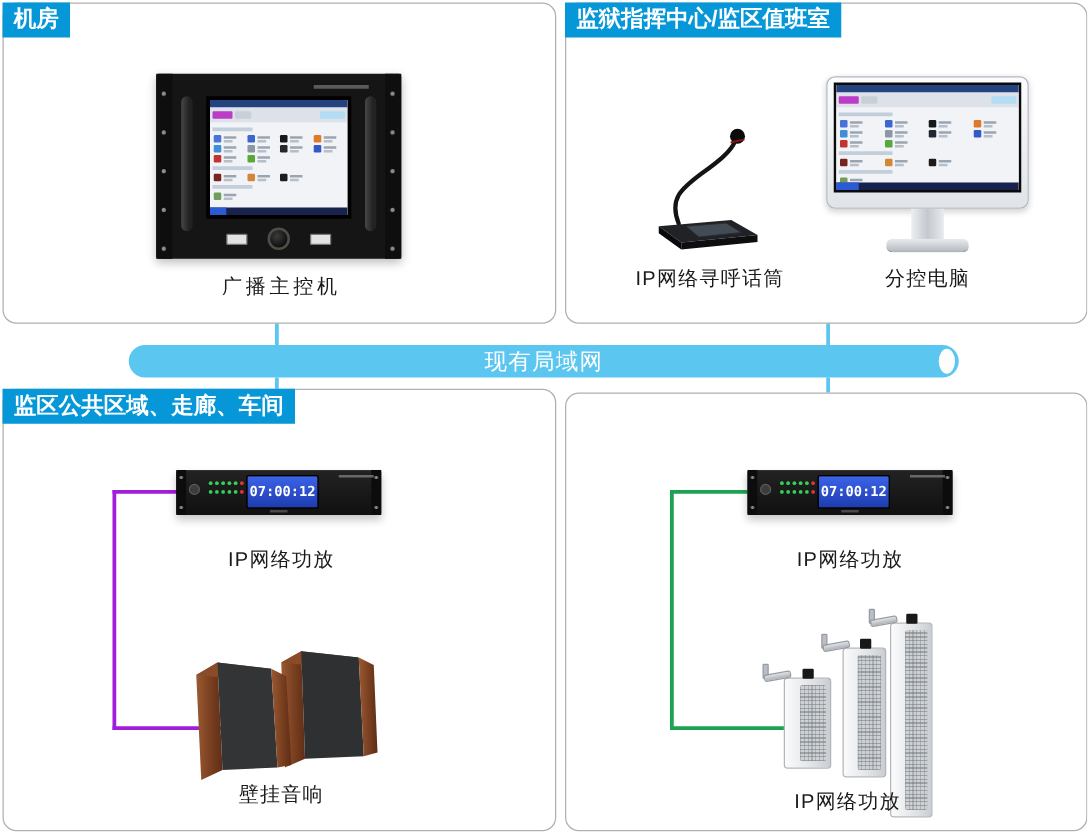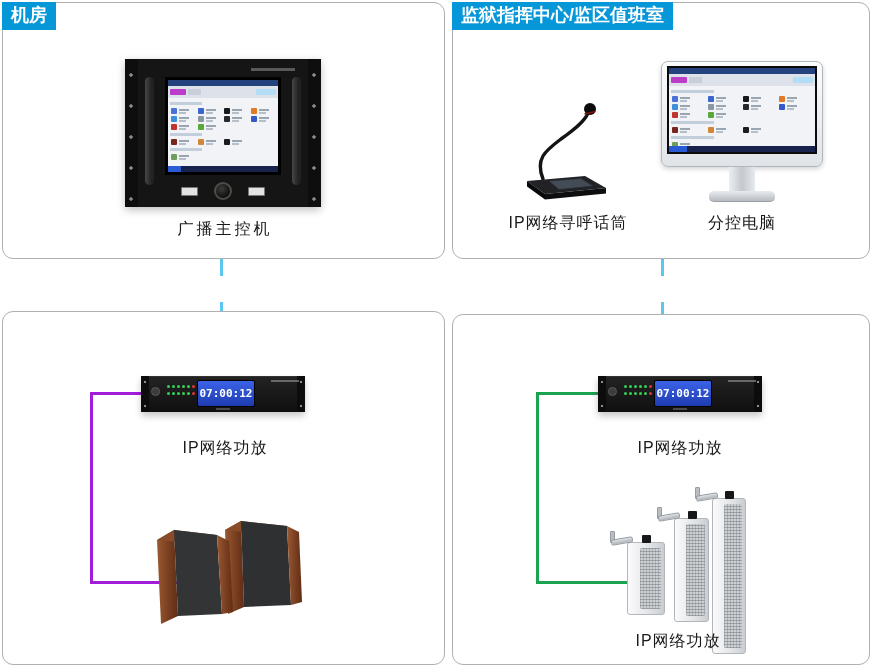--- a/index.html
+++ b/index.html
@@ -108,20 +108,24 @@
 </style>
 </head>
 <body>
 
 <div id="stage">
 
   <div class="vconn" id="conn-tl"></div>
   <div class="vconn" id="conn-tr"></div>
   <div class="vconn" id="conn-bl"></div>
   <div class="vconn" id="conn-br"></div>
+  <div id="lan-bar">
+    <span id="lan-label">现有局域网</span>
+    <span class="cap"></span>
+  </div>
 
   <div class="panel" id="panel-tl">
     <div class="panel-header">机房</div>
 
     <div id="rack">
       <div class="rack-ear l"></div>
       <div class="rack-ear r"></div>
       <div class="rack-handle l"></div>
       <div class="rack-handle r"></div>
       <div class="rack-microtext"></div>
@@ -404,20 +408,21 @@
             </div>
           </div>
       </div>
       <div class="mon-neck"></div>
       <div class="mon-base"></div>
     </div>
     <div class="dev-label" style="left:208px;top:210px;width:162px;">分控电脑</div>
   </div>
 
   <div class="panel" id="panel-bl">
+    <div class="panel-header">监区公共区域、走廊、车间</div>
 
     <div class="cable purple" style="left:87px;top:80px;width:53px;height:3px;"></div>
     <div class="cable purple" style="left:87px;top:80px;width:3px;height:192px;"></div>
     <div class="cable purple" style="left:87px;top:269px;width:90px;height:3px;"></div>
 
     <div class="amp" style="left:138px;top:64px;">
       <div class="amp-ear l"></div>
       <div class="amp-ear r"></div>
       <div class="amp-face"></div>
       <div class="amp-knob"></div>
@@ -461,20 +466,21 @@
         <polygon points="16,9 62,14 66,93 19,95" fill="#2f3032"></polygon>
         <polygon points="62,14 74,20 77,90 66,93" fill="url(#woodg)"></polygon>
       </g>
       <g transform="translate(2,8)">
         <polygon points="0,20 17,10 21,96 4,104" fill="url(#woodg)"></polygon>
         <polygon points="0,20 17,10 60,15 44,24" fill="#8a4c28"></polygon>
         <polygon points="17,10 60,15 65,94 21,96" fill="#333436"></polygon>
         <polygon points="60,15 72,21 76,92 65,94" fill="url(#woodg)"></polygon>
       </g>
     </svg>
+    <div class="dev-label" style="left:140px;top:314px;width:164px;">壁挂音响</div>
   </div>
 
   <div class="panel" id="panel-br">
 
     <div class="cable green" style="left:83px;top:77px;width:62px;height:3px;"></div>
     <div class="cable green" style="left:83px;top:77px;width:3px;height:192px;"></div>
     <div class="cable green" style="left:83px;top:266px;width:95px;height:3px;"></div>
 
     <div class="amp" style="left:145px;top:61px;">
       <div class="amp-ear l"></div>

